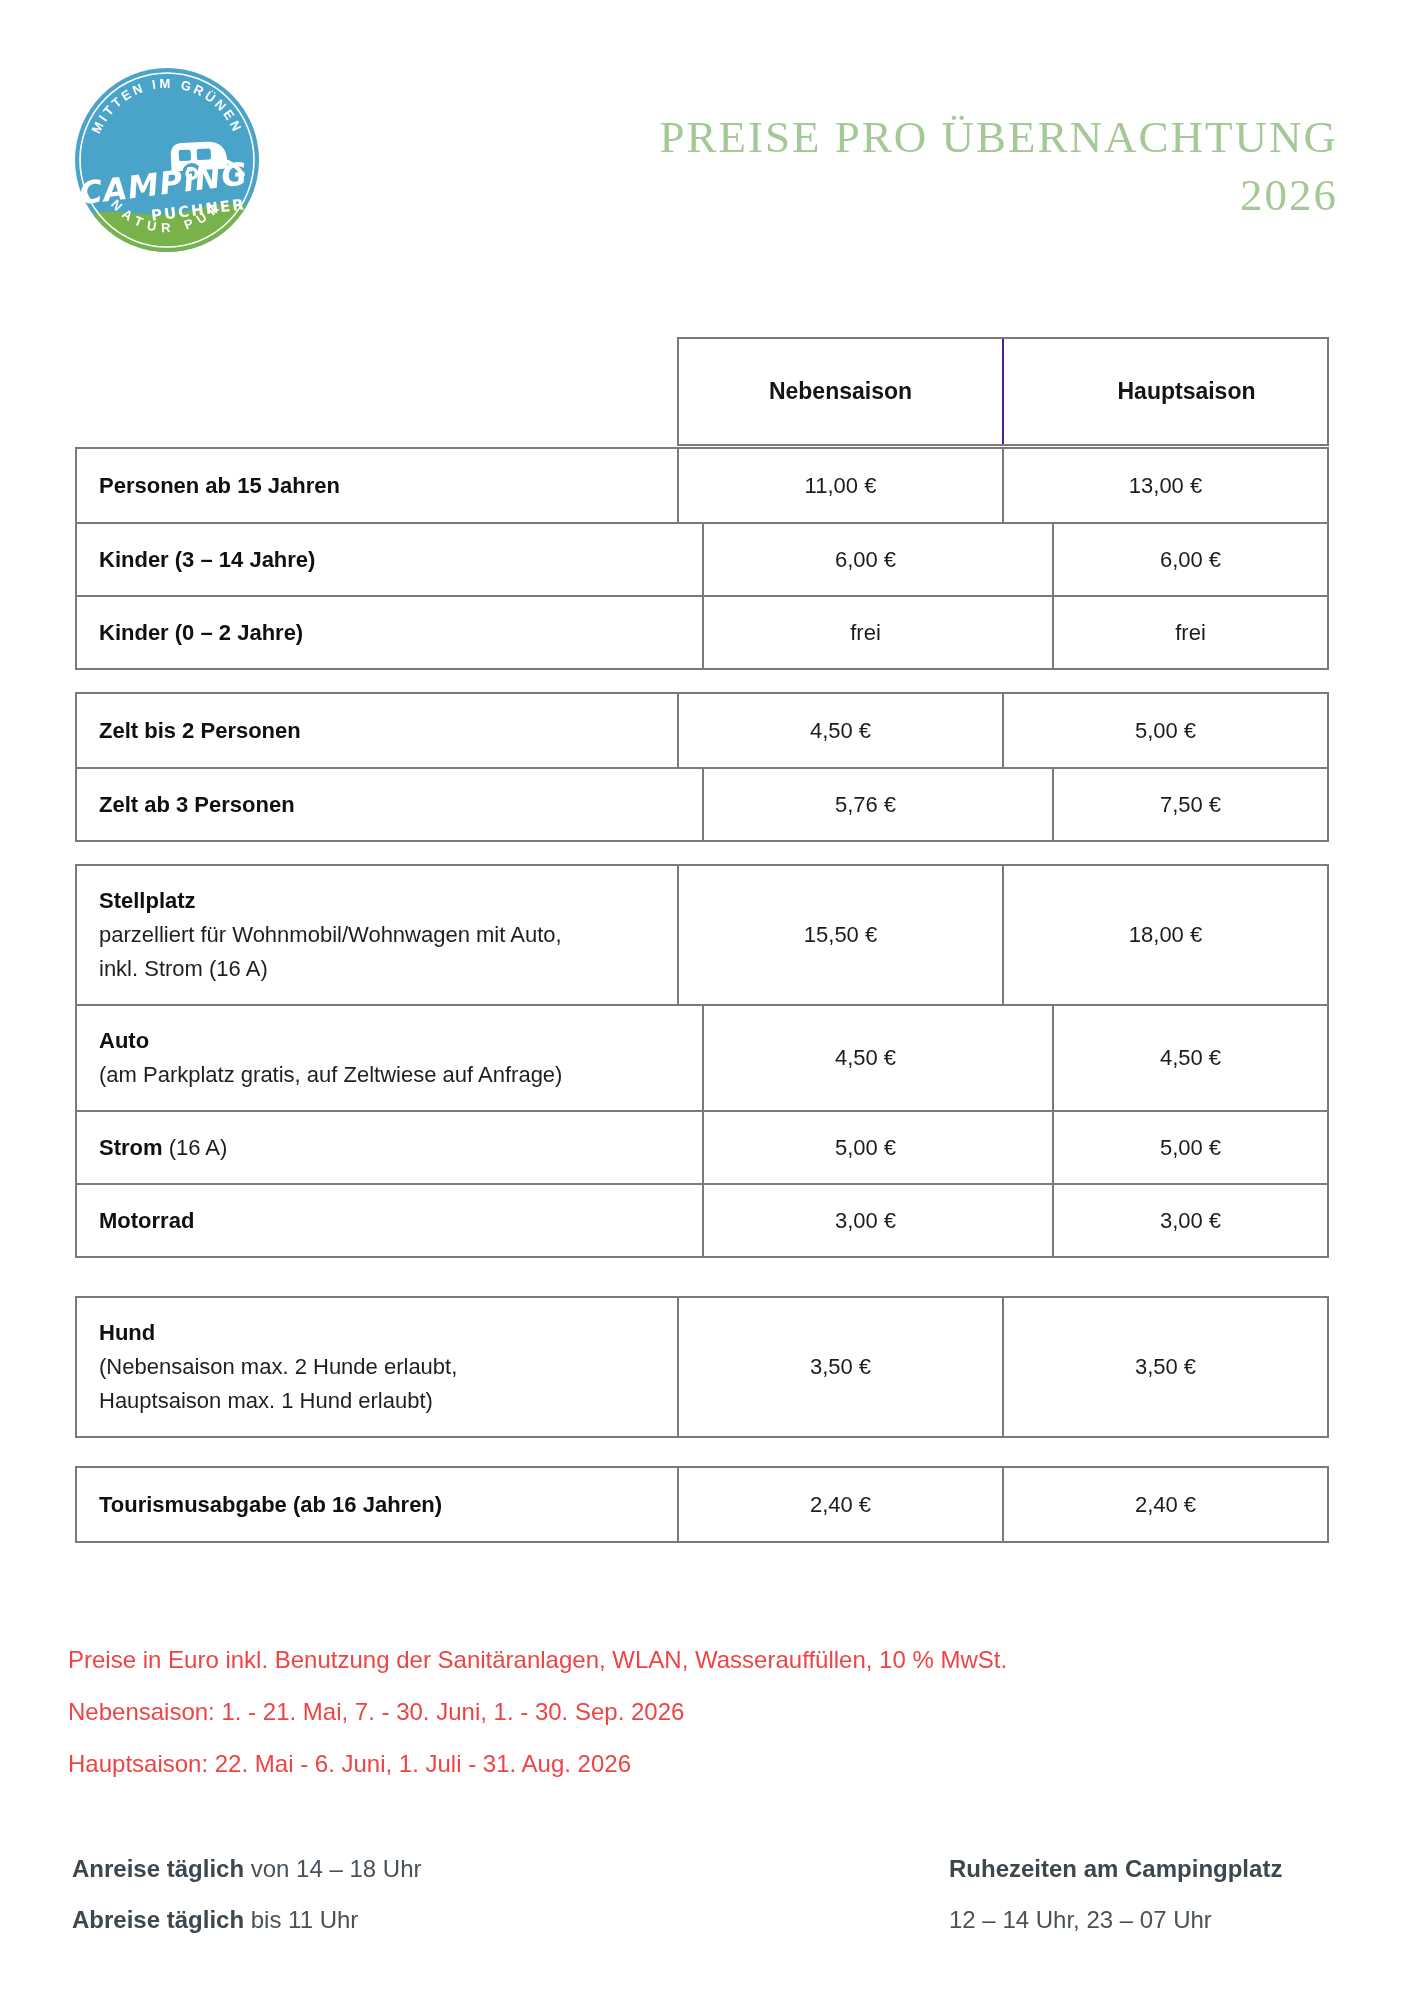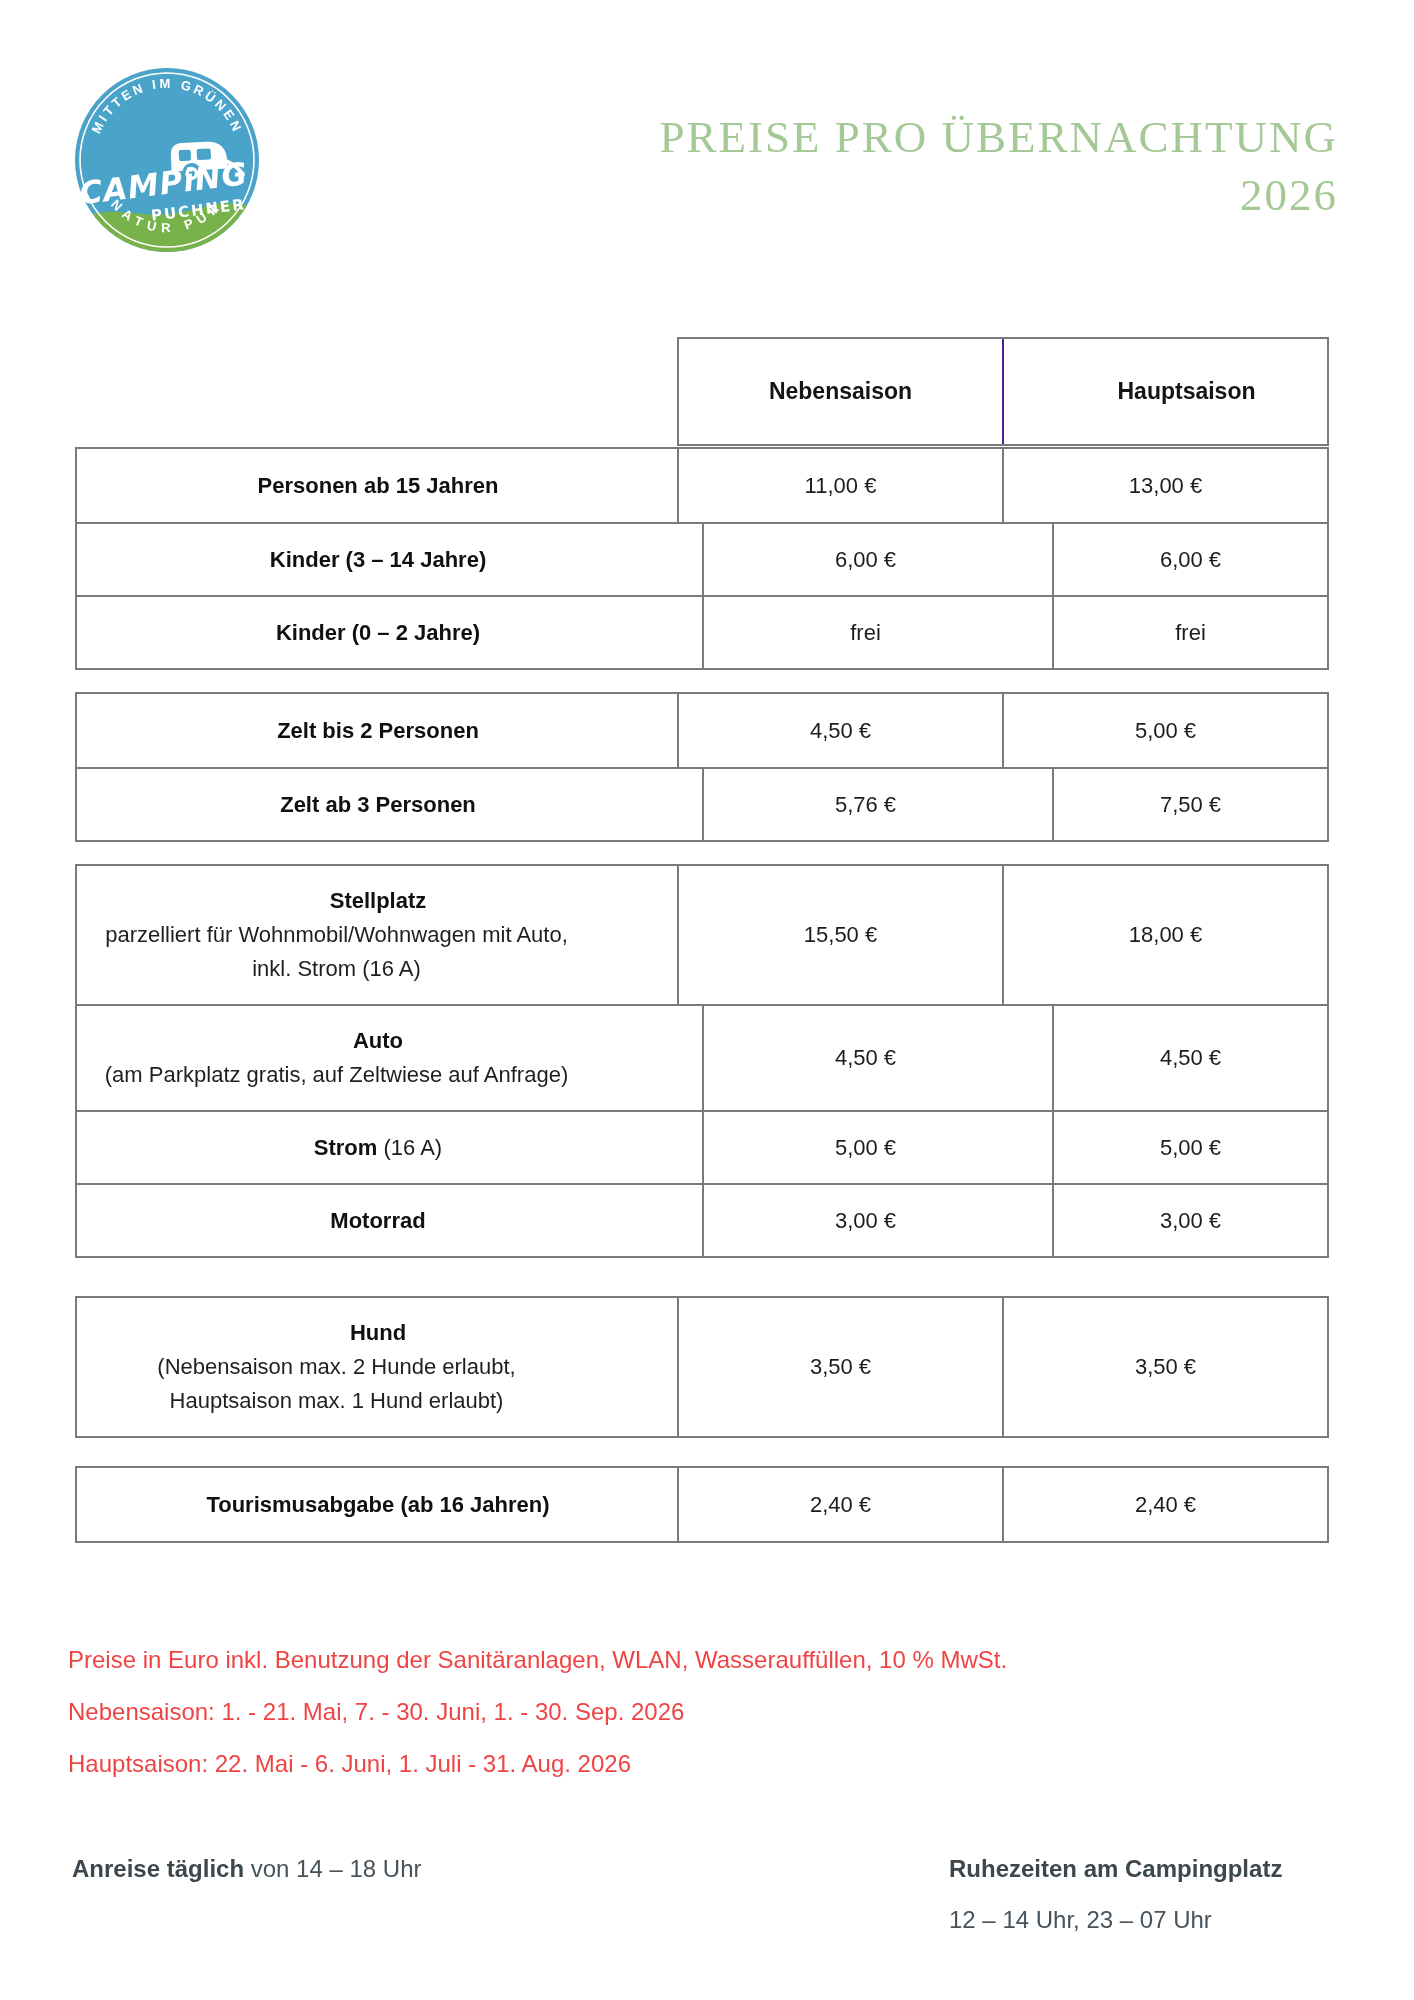--- a/index.html
+++ b/index.html
@@ -9,21 +9,21 @@
   }
   
   .logo{position:absolute;left:75px;top:68px;width:184px;height:184px;}
   
   .title{
     position:absolute;top:108px;right:76px;text-align:right;
     font-family:"Liberation Serif",serif;font-weight:400;
     font-size:45px;line-height:58px;letter-spacing:2px;color:#a5c897;
   }
   
-  .table{position:absolute;left:75px;top:337px;width:1254px;text-align:center;}
+  .table{position:absolute;left:75px;top:337px;width:1254px;}
   .thead{
     margin-left:602px;display:grid;grid-template-columns:323px 1fr;
     border:2px solid #7a7a7a;height:109px;box-sizing:border-box;margin-bottom:1px;
   }
   .thead .hcell{
     display:flex;align-items:center;justify-content:center;
     font-weight:700;font-size:23px;color:#141414;
   }
   .thead .hcell + .hcell{border-left:2px solid #4c1d95;padding-left:42px;}
   .group{border:2px solid #7a7a7a;box-sizing:border-box;}
@@ -195,20 +195,21 @@
 
   <div class="notes">
     <div>Preise in Euro inkl. Benutzung der Sanitäranlagen, WLAN, Wasserauffüllen, 10 % MwSt.</div>
     <div>Nebensaison: 1. - 21. Mai, 7. - 30. Juni, 1. - 30. Sep. 2026</div>
     <div>Hauptsaison: 22. Mai - 6. Juni, 1. Juli - 31. Aug. 2026</div>
   </div>
 
   <div class="info">
     <div class="left">
       <div><b>Anreise täglich</b><span> von 14 – 18 Uhr</span></div>
+      <div><b>Abreise täglich</b><span> bis 11 Uhr</span></div>
     </div>
     <div class="right">
       <div><b>Ruhezeiten am Campingplatz</b></div>
       <div>12 – 14 Uhr, 23 – 07 Uhr</div>
     </div>
   </div>
 
 </div>
 
 </body></html>

